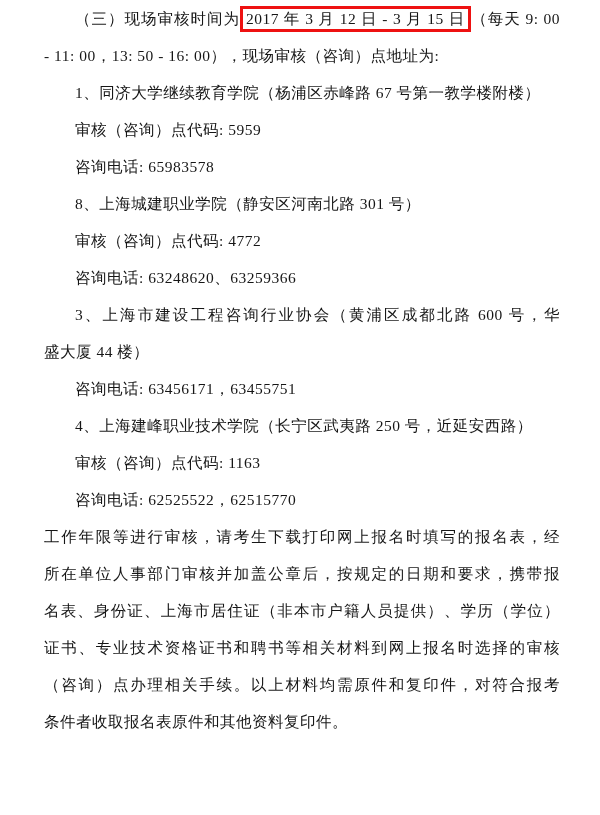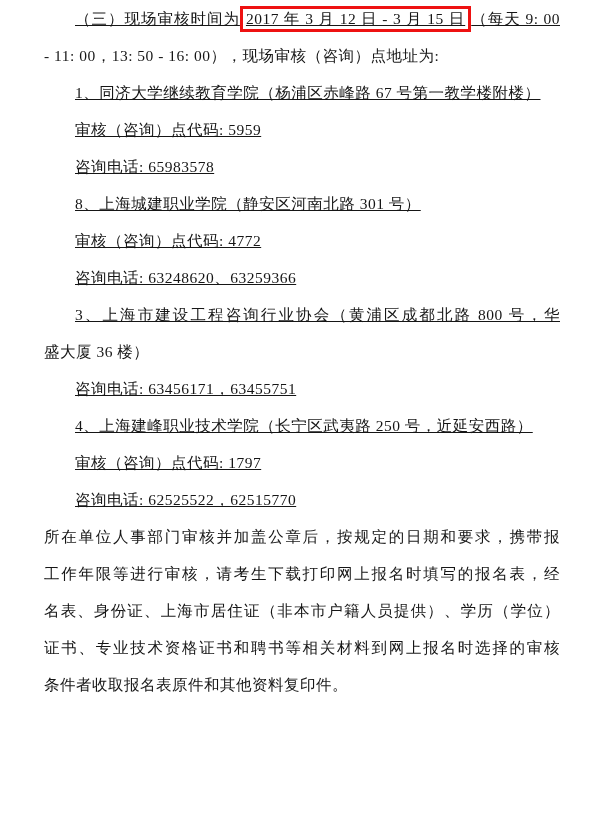--- a/index.html
+++ b/index.html
@@ -21,21 +21,20 @@
     line-height: 37px;
     letter-spacing: 0.5px;
   }
   .line {
     height: 37px;
     overflow: hidden;
     white-space: normal;
   }
   .line.indent {
     text-indent: 2em;
-    text-decoration: underline;
   }
   .line.justify {
     text-align: justify;
     text-align-last: justify;
   }
   .highlight-box {
     border: 3px solid #ee1111;
     padding: 1px 3px 2px 3px;
   }
 </style>
@@ -45,25 +44,26 @@
 <div class="page">
   <div>
       <div class="line indent justify"><span>（三）现场审核时间为</span><span class="highlight-box">2017 年 3 月 12 日 - 3 月 15 日</span><span>（每天 9: 00</span></div>
       <div class="line"><span>- 11: 00，13: 50 - 16: 00），现场审核（咨询）点地址为:</span></div>
       <div class="line indent"><span>1、同济大学继续教育学院（杨浦区赤峰路 67 号第一教学楼附楼）</span></div>
       <div class="line indent"><span>审核（咨询）点代码: 5959</span></div>
       <div class="line indent"><span>咨询电话: 65983578</span></div>
       <div class="line indent"><span>8、上海城建职业学院（静安区河南北路 301 号）</span></div>
       <div class="line indent"><span>审核（咨询）点代码: 4772</span></div>
       <div class="line indent"><span>咨询电话: 63248620、63259366</span></div>
-      <div class="line indent justify"><span>3、上海市建设工程咨询行业协会（黄浦区成都北路 800 号，华</span></div>
-      <div class="line"><span>盛大厦 36 楼）</span></div>
+      <div class="line indent justify"><span>3、上海市建设工程咨询行业协会（黄浦区成都北路 600 号，华</span></div>
+      <div class="line"><span>盛大厦 44 楼）</span></div>
       <div class="line indent"><span>咨询电话: 63456171，63455751</span></div>
       <div class="line indent"><span>4、上海建峰职业技术学院（长宁区武夷路 250 号，近延安西路）</span></div>
-      <div class="line indent"><span>审核（咨询）点代码: 1797</span></div>
+      <div class="line indent"><span>审核（咨询）点代码: 1163</span></div>
       <div class="line indent"><span>咨询电话: 62525522，62515770</span></div>
+      <div class="line justify"><span>工作年限等进行审核，请考生下载打印网上报名时填写的报名表，经</span></div>
       <div class="line justify"><span>所在单位人事部门审核并加盖公章后，按规定的日期和要求，携带报</span></div>
-      <div class="line justify"><span>工作年限等进行审核，请考生下载打印网上报名时填写的报名表，经</span></div>
       <div class="line justify"><span>名表、身份证、上海市居住证（非本市户籍人员提供）、学历（学位）</span></div>
       <div class="line justify"><span>证书、专业技术资格证书和聘书等相关材料到网上报名时选择的审核</span></div>
+      <div class="line justify"><span>（咨询）点办理相关手续。以上材料均需原件和复印件，对符合报考</span></div>
       <div class="line"><span>条件者收取报名表原件和其他资料复印件。</span></div>
     </div>
 </div>
 
 </body></html>

